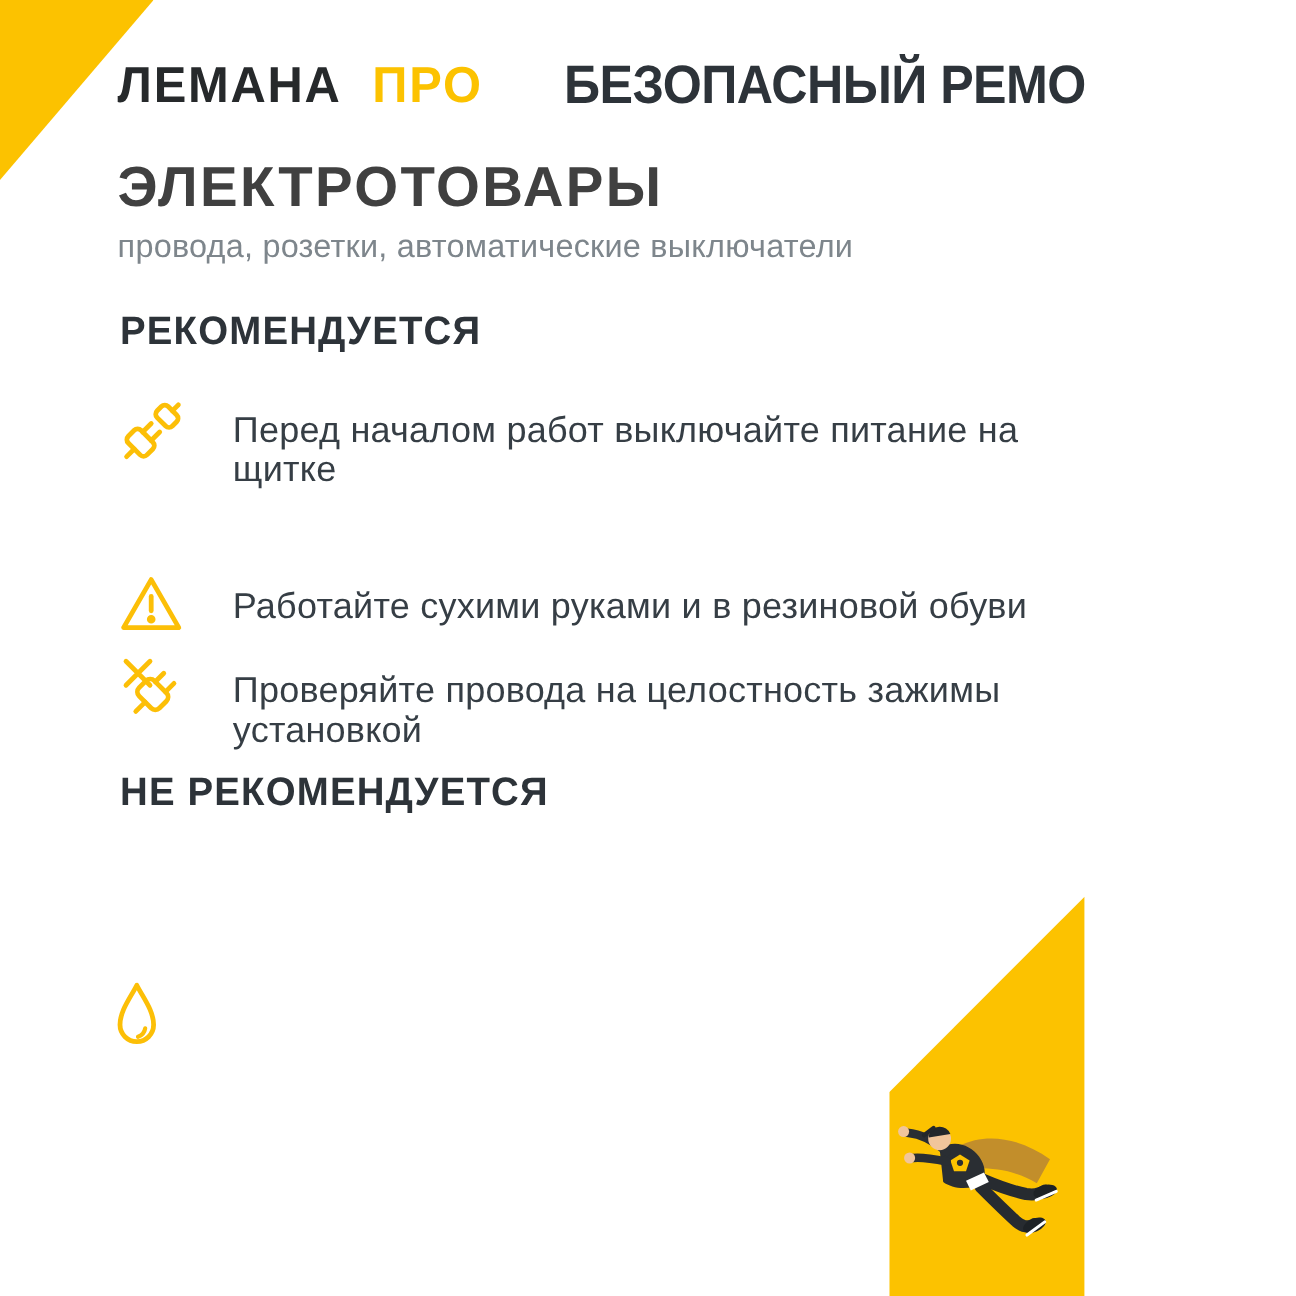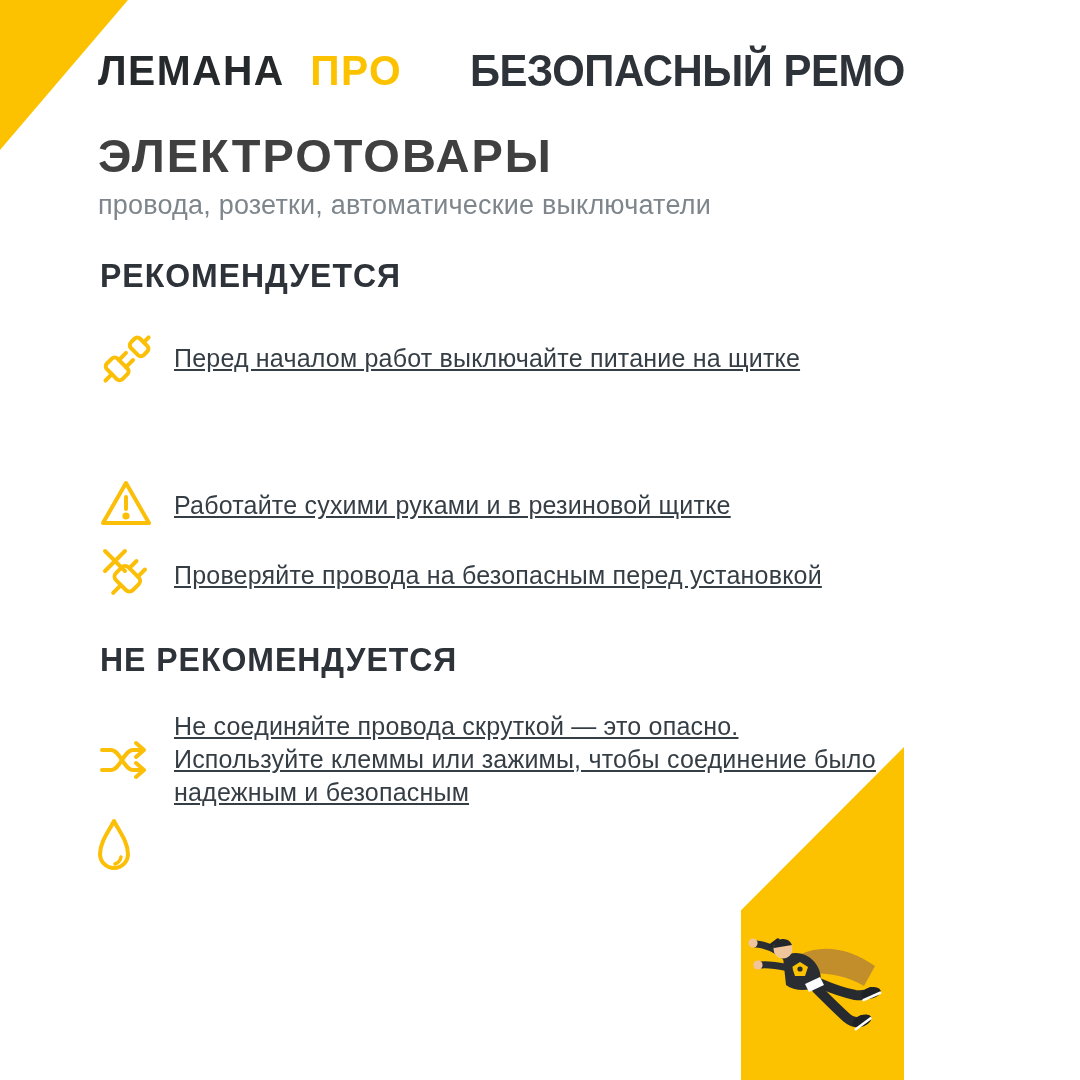--- a/index.html
+++ b/index.html
@@ -23,22 +23,22 @@
     color:#404040;white-space:nowrap;}
   .page-subtitle{position:absolute;left:98px;top:190px;font-size:27px;color:#7e868c;letter-spacing:.2px;
     white-space:nowrap;text-align:right;}
   
   .section-h{position:absolute;left:100px;font-size:33px;font-weight:bold;letter-spacing:1px;
     color:#2d3339;white-space:nowrap;transform:scaleX(.97);transform-origin:left top;}
   .h-reco{top:257px;}
   .h-noreco{top:641px;}
   
   .item{position:absolute;left:98px;}
-  .item .txt{margin-left:76px;font-size:25px;line-height:33px;letter-spacing:.2px;color:#363e45;
-    white-space:pre-line;text-decoration:underline;}
+  .item .txt{margin-left:96px;font-size:30px;line-height:33px;letter-spacing:.2px;color:#363e45;
+    white-space:pre-line;}
   .item svg{position:absolute;left:0;top:0;overflow:visible;}
   .i1{top:332px;} .i1 .txt{padding-top:10px;}
   .i2{top:402px;} .i2 svg{top:6px;}
   .i3{top:476px;} .i3 .txt{padding-top:13px;}
   .i4{top:542px;} .i4 svg{top:2px;} .i4 .txt{padding-top:17px;}
   .i5{top:710px;} .i5 svg{top:26px;}
   .i6{top:813px;} .i6 svg{top:4px;left:-3px;}
   .ico{stroke:#fcbf07;stroke-width:4;fill:none;stroke-linecap:round;stroke-linejoin:round;}
   .mascot{position:absolute;left:2px;top:186px;}
 </style>
@@ -76,50 +76,37 @@
 
 
   <div class="item i3">
     <svg width="56" height="56" viewBox="0 0 56 56">
       <g class="ico">
         <path d="M28,7 L51,47 H5 Z"></path>
         <path d="M28,21 V33"></path>
         <circle cx="28" cy="40" r="1.6" fill="#fcbf07"></circle>
       </g>
     </svg>
-    <div class="txt">Работайте сухими руками и в резиновой щитке</div>
+    <div class="txt">Работайте сухими руками и в резиновой обуви</div>
   </div>
 
   <div class="item i4">
     <svg width="60" height="60" viewBox="0 0 60 60">
       <g class="ico" transform="rotate(45 30 34)">
         <rect x="18" y="26" width="24" height="18" rx="5"></rect>
         <path d="M24,26 V16 M36,26 V16"></path>
         <path d="M30,44 V55"></path>
       </g>
       <path class="ico" d="M7,7 L27,27 M27,7 L7,27"></path>
     </svg>
-    <div class="txt">Проверяйте провода на безопасным перед установкой</div>
+    <div class="txt">Проверяйте провода на целостность зажимы установкой</div>
   </div>
 
   <div class="section-h h-noreco">НЕ РЕКОМЕНДУЕТСЯ</div>
 
-  <div class="item i5">
-    <svg width="54" height="50" viewBox="0 0 54 50">
-      <g class="ico">
-        <path d="M4,14 H13 C22,14 26,34 35,34 H44"></path>
-        <path d="M4,34 H13 C22,34 26,14 35,14 H44"></path>
-        <path d="M38,7 L46,14 L38,21"></path>
-        <path d="M38,27 L46,34 L38,41"></path>
-      </g>
-    </svg>
-    <div class="txt">Не соединяйте провода скруткой — это опасно.
-Используйте клеммы или зажимы, чтобы соединение было
-надежным и безопасным</div>
-  </div>
 
   <div class="item i6">
     <svg width="38" height="58" viewBox="0 0 38 58">
       <g class="ico">
         <path d="M19,4 C14,14 5,25 5,37 a14,14 0 0 0 28,0 C33,25 24,14 19,4 Z"></path>
         <path d="M26,40 a9,9 0 0 1 -6,7" stroke-width="3.5"></path>
       </g>
     </svg>
   </div>
 

